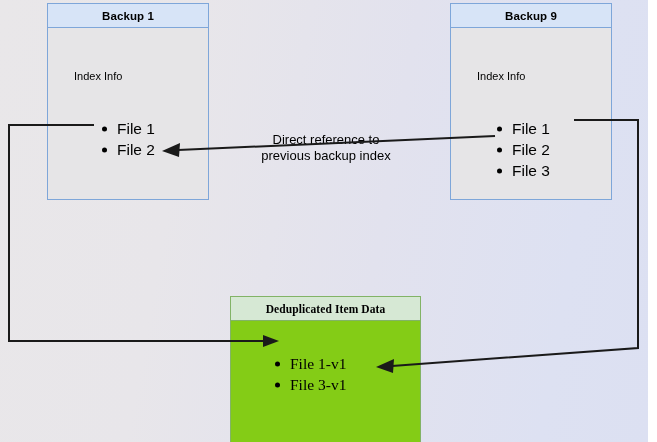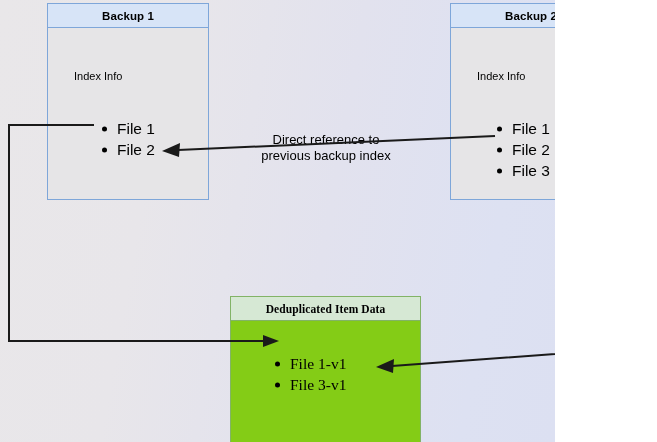--- a/index.html
+++ b/index.html
@@ -7,21 +7,21 @@
     padding: 0;
   }
   body {
     width: 657px;
     height: 442px;
     overflow: hidden;
     font-family: "Liberation Sans", sans-serif;
   }
   #canvas {
     position: relative;
-    width: 555px;
+    width: 648px;
     height: 442px;
     background: linear-gradient(100deg, #e9e7e9 0%, #e8e6ea 28%, #e2e2ee 58%, #dde1f2 85%, #dce0f2 100%);
     overflow: hidden;
   }
 
   
   .node {
     position: absolute;
     box-sizing: border-box;
     border-style: solid;
@@ -152,21 +152,21 @@
         </li>
         <li>
           <span class="bullet"></span>
           <span>File 2</span>
         </li>
       </ul>
     </div>
   </div>
 
   <div class="node blue" style="left:450px; top:3px; width:162px; height:197px;">
-    <div class="node-header">Backup 2</div>
+    <div class="node-header">Backup 9</div>
     <div class="node-body">
       <div class="index-label" style="left:26px; top:42px;">Index Info</div>
       <ul class="file-list" style="left:44px; top:90px;">
         <li>
           <span class="bullet"></span>
           <span>File 1</span>
         </li>
         <li>
           <span class="bullet"></span>
           <span>File 2</span>

